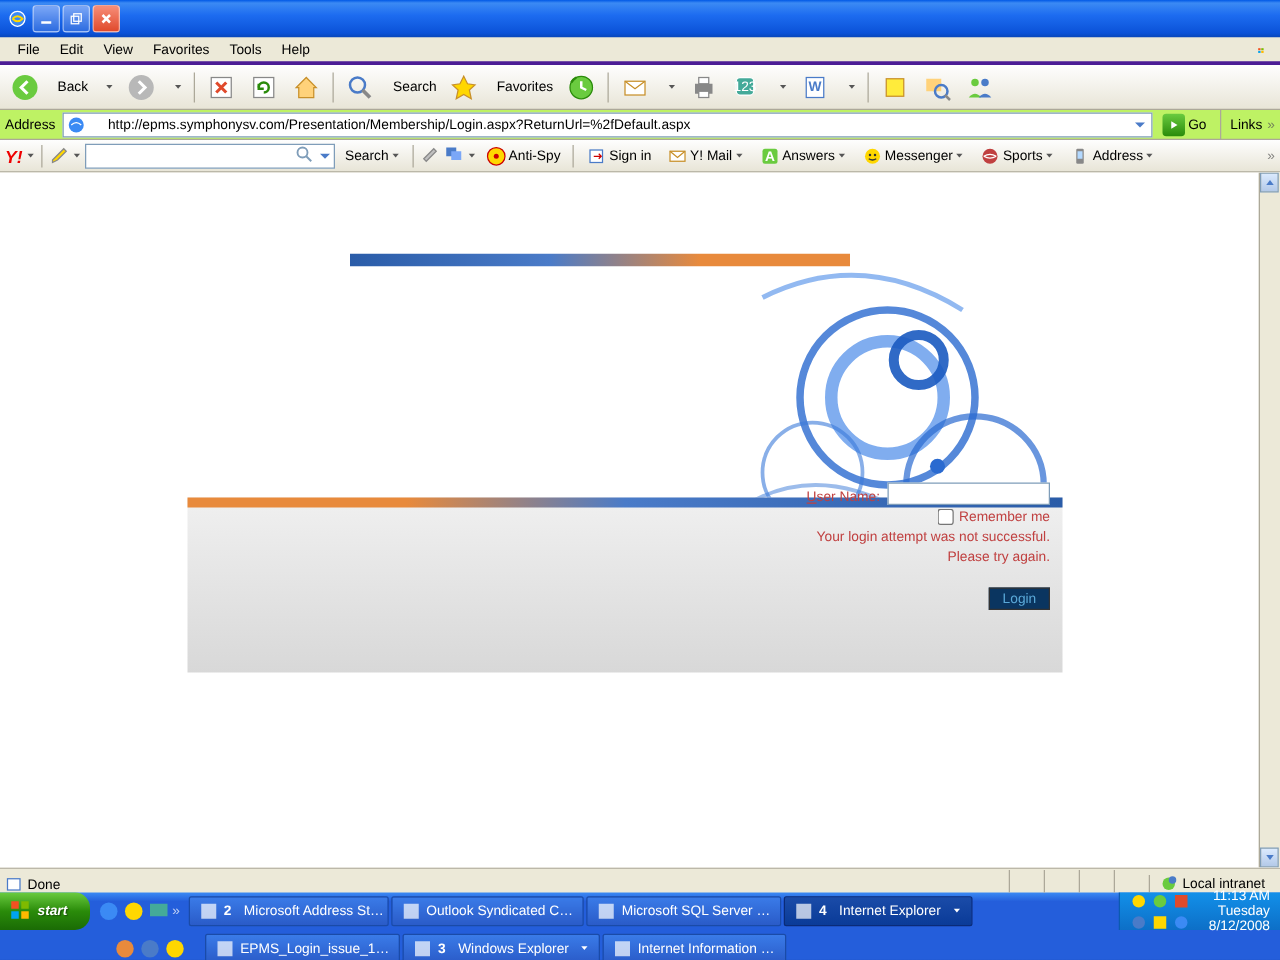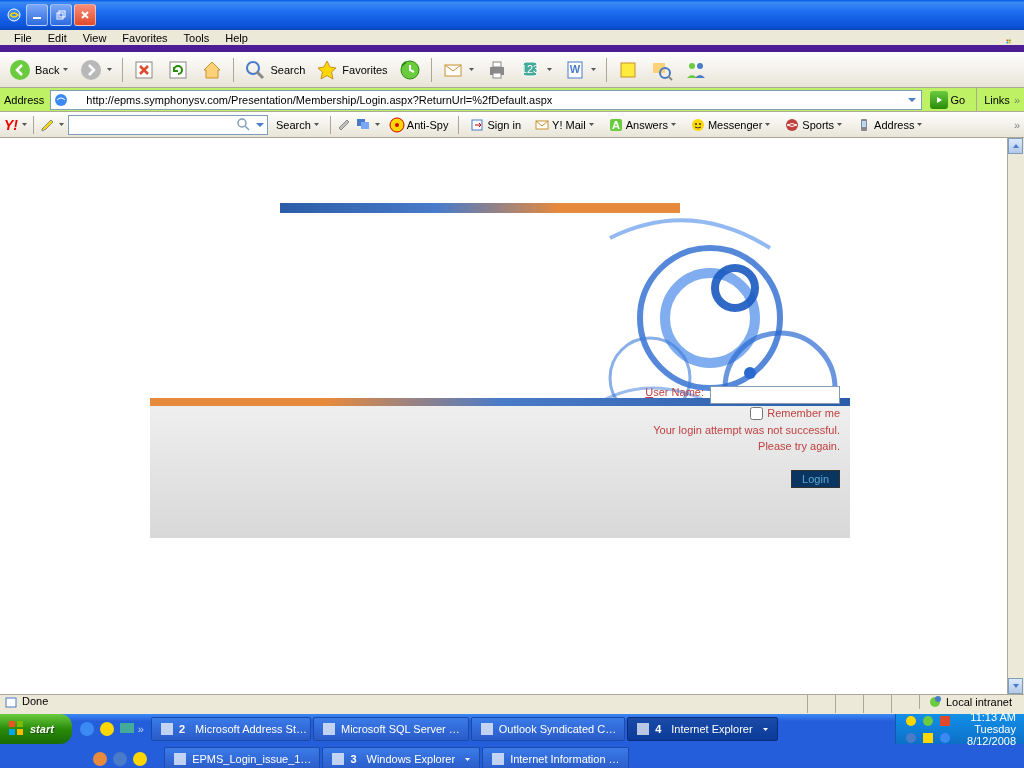--- a/index.html
+++ b/index.html
@@ -9,27 +9,27 @@
 .titlebar { height: 30px; background: linear-gradient(to bottom, #0058e6 0%, #3b8af4 8%, #1d6cf0 40%, #0b52d8 88%, #0846b8 100%); display: flex; align-items: center; padding: 0 2px 0 6px; color: #fff; }
 .titlebar .ie-icon { width: 16px; height: 16px; margin-right: 4px; display: inline-flex; }
 .titlebar .title-text { font-weight: bold; font-size: 12px; flex: 1; text-shadow: 1px 1px 1px rgba(0,0,0,.3); }
 .win-btns { display: flex; gap: 2px; }
 .win-btn { width: 22px; height: 22px; border-radius: 3px; display: flex; align-items: center; justify-content: center; border: 1px solid rgba(255,255,255,.5); }
 .win-min, .win-max { background: linear-gradient(to bottom, #7ba7f7, #2c6be0); }
 .win-close { background: linear-gradient(to bottom, #f78d78, #e04a2c); }
 .win-btn svg { width: 12px; height: 12px; }
 
 
-.menubar { height: 22px; background: #ece9d8; display: flex; align-items: center; padding-left: 6px; border-bottom: 7px solid #4c1d95; position: relative; }
+.menubar { height: 22px; background: #ece9d8; display: flex; align-items: center; padding-left: 6px; border-bottom: 3px solid #4c1d95; position: relative; }
 .menubar span { padding: 2px 8px; cursor: default; }
 .flag { position: absolute; right: 4px; top: 2px; width: 22px; height: 18px; }
 
 
 .toolbar { height: 36px; background: linear-gradient(to bottom, #fefefe, #e8e5d7); display: flex; align-items: center; padding: 0 4px; gap: 2px; border-bottom: 1px solid #aca899; }
-.tb-btn { height: 30px; display: flex; align-items: center; padding: 0 4px; gap: 3px; border-radius: 3px; cursor: default; }
+.tb-btn { height: 30px; display: flex; align-items: center; padding: 0 4px; gap: 14px; border-radius: 3px; cursor: default; }
 .tb-sep { width: 1px; height: 24px; background: #aca899; margin: 0 3px; }
 .tb-icon { width: 24px; height: 24px; display: flex; align-items: center; justify-content: center; }
 .dd-arrow { width: 7px; height: 7px; }
 
 
 .addressbar { height: 24px; background: #bef264; display: flex; align-items: center; padding: 0 4px; gap: 4px; border-bottom: 1px solid #aca899; }
 .addressbar label { padding-right: 2px; }
 .addr-input { flex: 1; height: 20px; border: 1px solid #7f9db9; background: #fff; display: flex; align-items: center; padding: 0 2px; gap: 17px; }
 .addr-input input { flex: 1; border: none; outline: none; font-size: 11px; }
 .go-btn { display: flex; align-items: center; gap: 3px; padding: 0 4px; }
@@ -48,30 +48,30 @@
 .vscroll { position: absolute; right: 0; top: 0; width: 17px; height: 100%; background: #ece9d8; border-left: 1px solid #aca899; }
 .vscroll .sbtn { width: 15px; height: 16px; background: linear-gradient(to bottom, #dbeafe, #b3c9e8); border: 1px solid #7f9db9; margin: 0 auto; display: flex; align-items: center; justify-content: center; }
 
 
 .login-wrap { position: absolute; left: 150px; top: 60px; width: 700px; }
 .banner-top { position: absolute; left: 130px; top: 5px; width: 400px; height: 10px; background: linear-gradient(to right, #2a5ca8 0%, #4a7bc8 40%, #e88a3c 70%, #e88a3c 100%); }
 .swirl { position: absolute; left: 400px; top: 10px; width: 300px; height: 250px; }
 .login-box { position: absolute; top: 200px; left: 0; width: 700px; height: 140px; background: linear-gradient(to bottom, #f0f0f0, #d8d8d8); }
 .login-bar { height: 8px; background: linear-gradient(to right, #e88a3c 0%, #e88a3c 25%, #4a7bc8 50%, #2a5ca8 100%); }
 .login-form { position: absolute; right: 10px; top: -12px; text-align: right; }
-.login-form .row { display: flex; align-items: flex-start; justify-content: flex-end; margin-bottom: 3px; margin-left: 38px; }
+.login-form .row { display: flex; align-items: flex-end; justify-content: flex-end; margin-bottom: 3px; margin-left: 38px; }
 .login-form label { color: #c04040; margin-right: 6px; }
 .login-form label .ul { text-decoration: underline; }
 .login-form input[type=text], .login-form input[type=password] { width: 130px; height: 18px; border: 1px solid #7f9db9; padding: 0 2px; }
 .login-form .remember { color: #c04040; }
 .login-form .err { color: #c04040; margin-top: 4px; }
 .login-form .login-btn { margin-top: 18px; padding: 2px 10px; background: #0a3560; color: #5aa8d8; border: 1px solid #333; cursor: pointer; display: inline-block; }
 
 
-.statusbar { height: 20px; background: #ece9d8; border-top: 1px solid #aca899; display: flex; align-items: flex-start; padding: 0 4px; }
+.statusbar { height: 20px; background: #ece9d8; border-top: 1px solid #aca899; display: flex; align-items: flex-end; padding: 0 4px; }
 .statusbar .panes { margin-left: auto; display: flex; }
 .statusbar .pane { width: 28px; height: 18px; border-left: 1px solid #aca899; }
 .statusbar .zone { display: flex; align-items: center; gap: 4px; padding: 0 8px; border-left: 1px solid #aca899; }
 
 
 .taskbar { height: 60px; background: linear-gradient(to bottom, #3b8af4 0%, #245edb 12%, #245edb 88%, #1747a8 100%); display: flex; flex-direction: column; }
 .tb-row { height: 30px; display: flex; align-items: center; }
 .start-btn { height: 30px; padding: 0 18px 0 8px; background: linear-gradient(to bottom, #6acb3f 0%, #2a8b0a 50%, #1a6b05 100%); border-radius: 0 12px 12px 0; display: flex; align-items: center; gap: 4px; color: #fff; font-weight: bold; font-style: italic; font-size: 15px; text-shadow: 1px 1px 1px rgba(0,0,0,.4); }
 .ql { display: flex; gap: 2px; padding: 0 6px; align-items: center; }
 .ql-icon { width: 18px; height: 18px; }
@@ -512,29 +512,29 @@
           <span><svg width="7" height="7" style="margin-left:4px">
               <path d="M1 2 L3.5 5 L6 2" fill="#fff"></path>
             </svg></span>
         </div>
         <div class="task-btn task-inactive">
           <span class="task-ico">
             <svg viewBox="0 0 14 14">
               <rect x="1" y="1" width="12" height="12" fill="#fff" opacity="0.7"></rect>
             </svg>
           </span>
-          <span>Microsoft SQL Server …</span>
+          <span>Outlook Syndicated C…</span>
         </div>
         <div class="task-btn task-inactive">
           <span class="task-ico">
             <svg viewBox="0 0 14 14">
               <rect x="1" y="1" width="12" height="12" fill="#fff" opacity="0.7"></rect>
             </svg>
           </span>
-          <span>Outlook Syndicated C…</span>
+          <span>Microsoft SQL Server …</span>
         </div>
         <div class="task-btn task-active">
           <span class="task-ico">
             <svg viewBox="0 0 14 14">
               <rect x="1" y="1" width="12" height="12" fill="#fff" opacity="0.7"></rect>
             </svg>
           </span>
           <span style="font-weight: bold;">4</span>
           <span> </span>
           <span>Internet Explorer</span>

